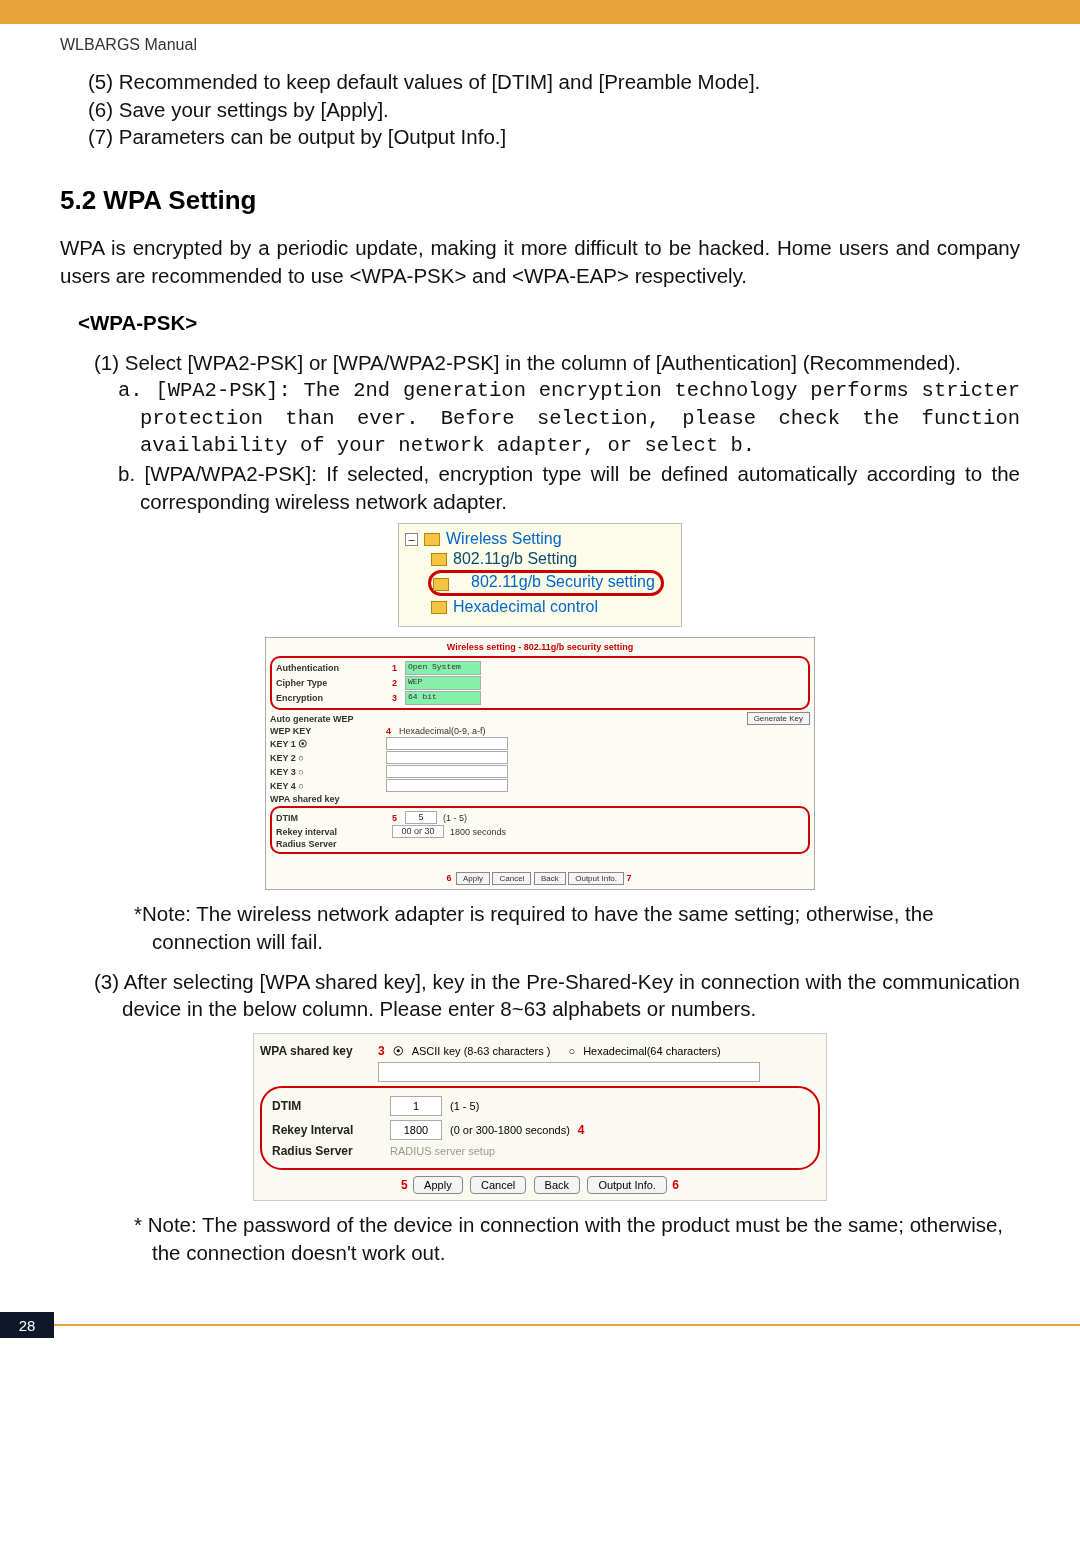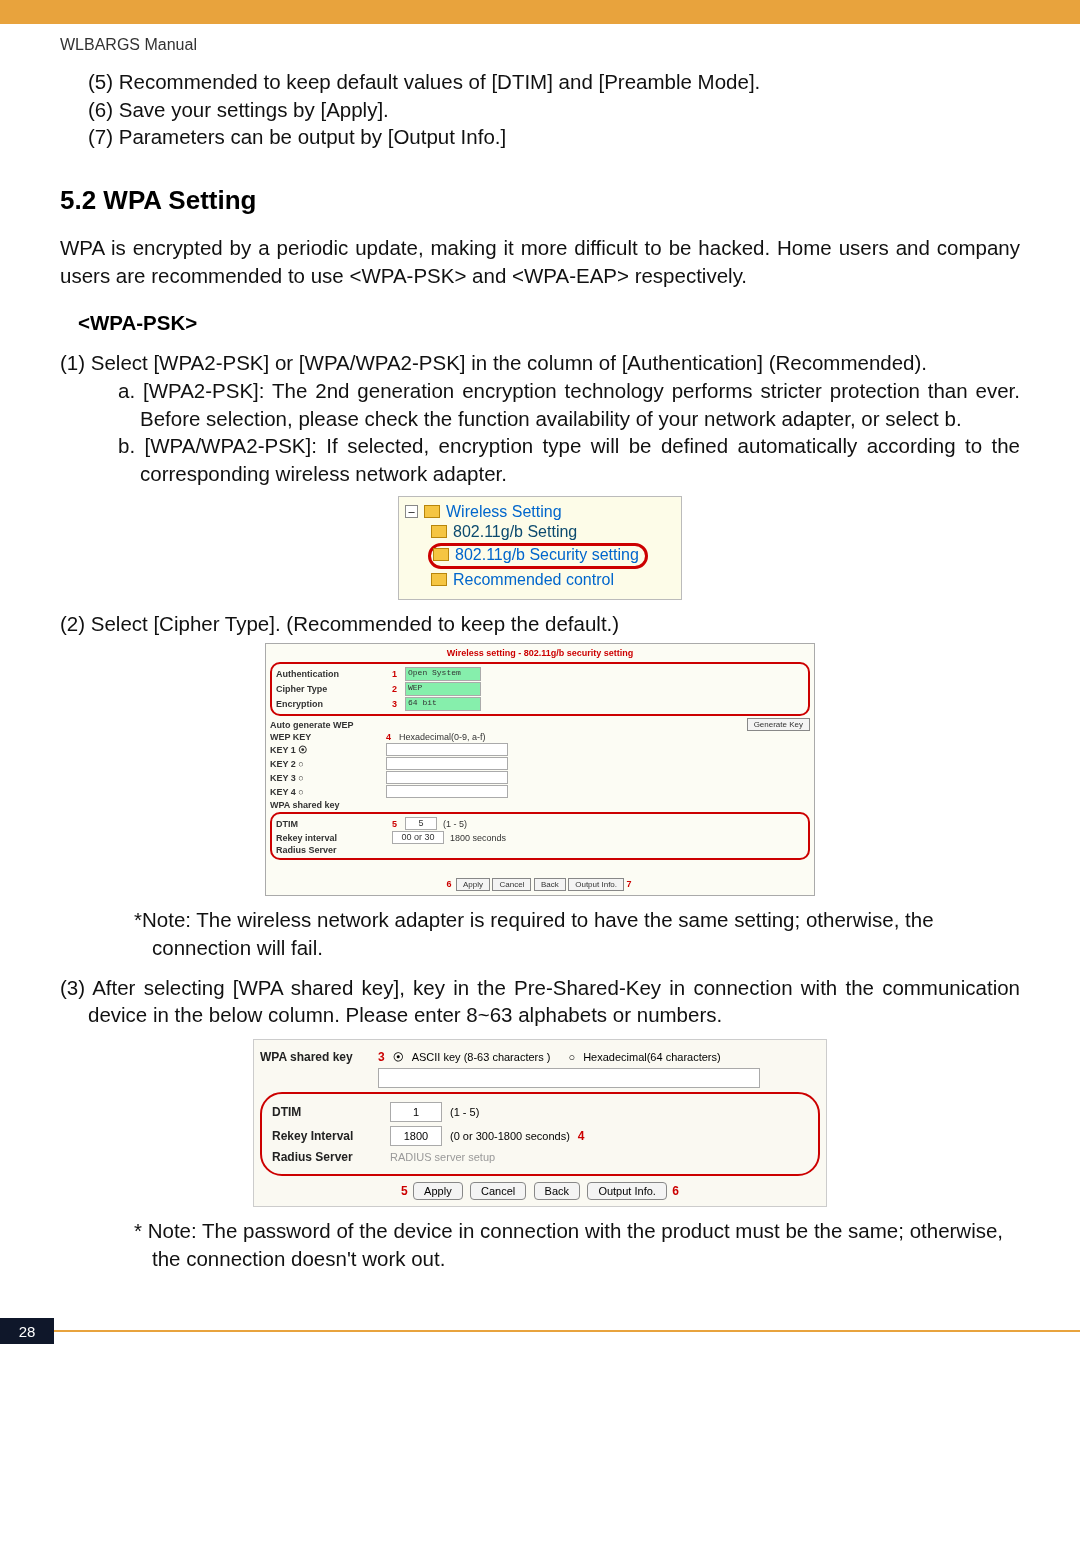--- a/index.html
+++ b/index.html
@@ -39,20 +39,21 @@
     font-size: 20.5px;
     font-weight: bold;
     margin: 22px 0 14px 18px;
   }
   .indent-a {
     margin-left: 58px;
     text-indent: -22px;
     padding-left: 22px;
   }
   .indent-1 {
+    margin-left: 34px;
     text-indent: -28px;
     padding-left: 28px;
   }
   .note {
     margin-left: 74px;
     text-indent: -18px;
     padding-left: 18px;
   }
   
   .tree-fig {
@@ -70,22 +71,22 @@
     gap: 6px;
     margin: 2px 0;
   }
   .tree-indent { margin-left: 26px; }
   .tree-highlight {
     border: 3px solid #c00;
     border-radius: 14px;
     padding: 0 6px 2px 2px;
     margin-left: 23px;
     display: inline-flex;
-    align-items: center;
-    gap: 6px;
+    align-items: flex-end;
+    gap: 22px;
   }
   .folder-icon {
     width: 14px; height: 11px;
     background: #f5c542;
     border: 1px solid #b8860b;
     display: inline-block;
   }
   .minus-box {
     width: 11px; height: 11px;
     border: 1px solid #888;
@@ -212,44 +213,43 @@
   <div class="body-text num-list">(5) Recommended to keep default values of [DTIM] and [Preamble Mode].</div>
   <div class="body-text num-list">(6) Save your settings by [Apply].</div>
   <div class="body-text num-list">(7) Parameters can be output by [Output Info.]</div>
 
   <div class="section-heading">5.2 WPA Setting</div>
   <div class="body-text" style="text-align:justify;">WPA is encrypted by a periodic update, making it more difficult to be hacked. Home users and company users are recommended to use &lt;WPA-PSK&gt; and &lt;WPA-EAP&gt; respectively.</div>
 
   <div class="sub-heading">&lt;WPA-PSK&gt;</div>
 
   <div class="body-text indent-1">(1) Select [WPA2-PSK] or [WPA/WPA2-PSK] in the column of [Authentication] (Recommended).</div>
-  <div class="body-text indent-a" style="text-align:justify;">a. [WPA2-PSK]: The 2nd generation encryption technology performs stricter protection than ever.  Before selection, please check the function availability of your network adapter, or select b.</div>
+  <div class="body-text indent-a" style="text-align:justify;font-family:Liberation Mono, monospace;">a. [WPA2-PSK]: The 2nd generation encryption technology performs stricter protection than ever.  Before selection, please check the function availability of your network adapter, or select b.</div>
   <div class="body-text indent-a" style="text-align:justify;">b. [WPA/WPA2-PSK]: If selected, encryption type will be defined automatically according to the corresponding wireless network adapter.</div>
 
   <div class="tree-fig">
     <div class="tree-row">
       <span class="minus-box">–</span>
       <span class="folder-icon"></span>
       <span style="color:#0066cc;">Wireless Setting</span>
     </div>
     <div class="tree-row tree-indent">
       <span class="folder-icon"></span>
       <span style="color:#0c4a6e;">802.11g/b Setting</span>
     </div>
     <div class="tree-highlight">
       <span class="folder-icon"></span>
       <span style="color:#0066cc;">802.11g/b Security setting</span>
     </div>
     <div class="tree-row tree-indent">
       <span class="folder-icon"></span>
-      <span style="color:#0066cc;">Recommended control</span>
+      <span style="color:#0066cc;">Hexadecimal control</span>
     </div>
   </div>
 
-  <div class="body-text indent-1">(2) Select [Cipher Type]. (Recommended to keep the default.)</div>
 
   <div class="settings-fig">
     <div class="settings-title">Wireless setting - 802.11g/b security setting</div>
     <div class="red-oval">
       <div class="sf-row">
         <span class="sf-label">Authentication</span>
         <span class="sf-num">1</span>
         <span class="tiny-select">Open System</span>
       </div>
       <div class="sf-row">

